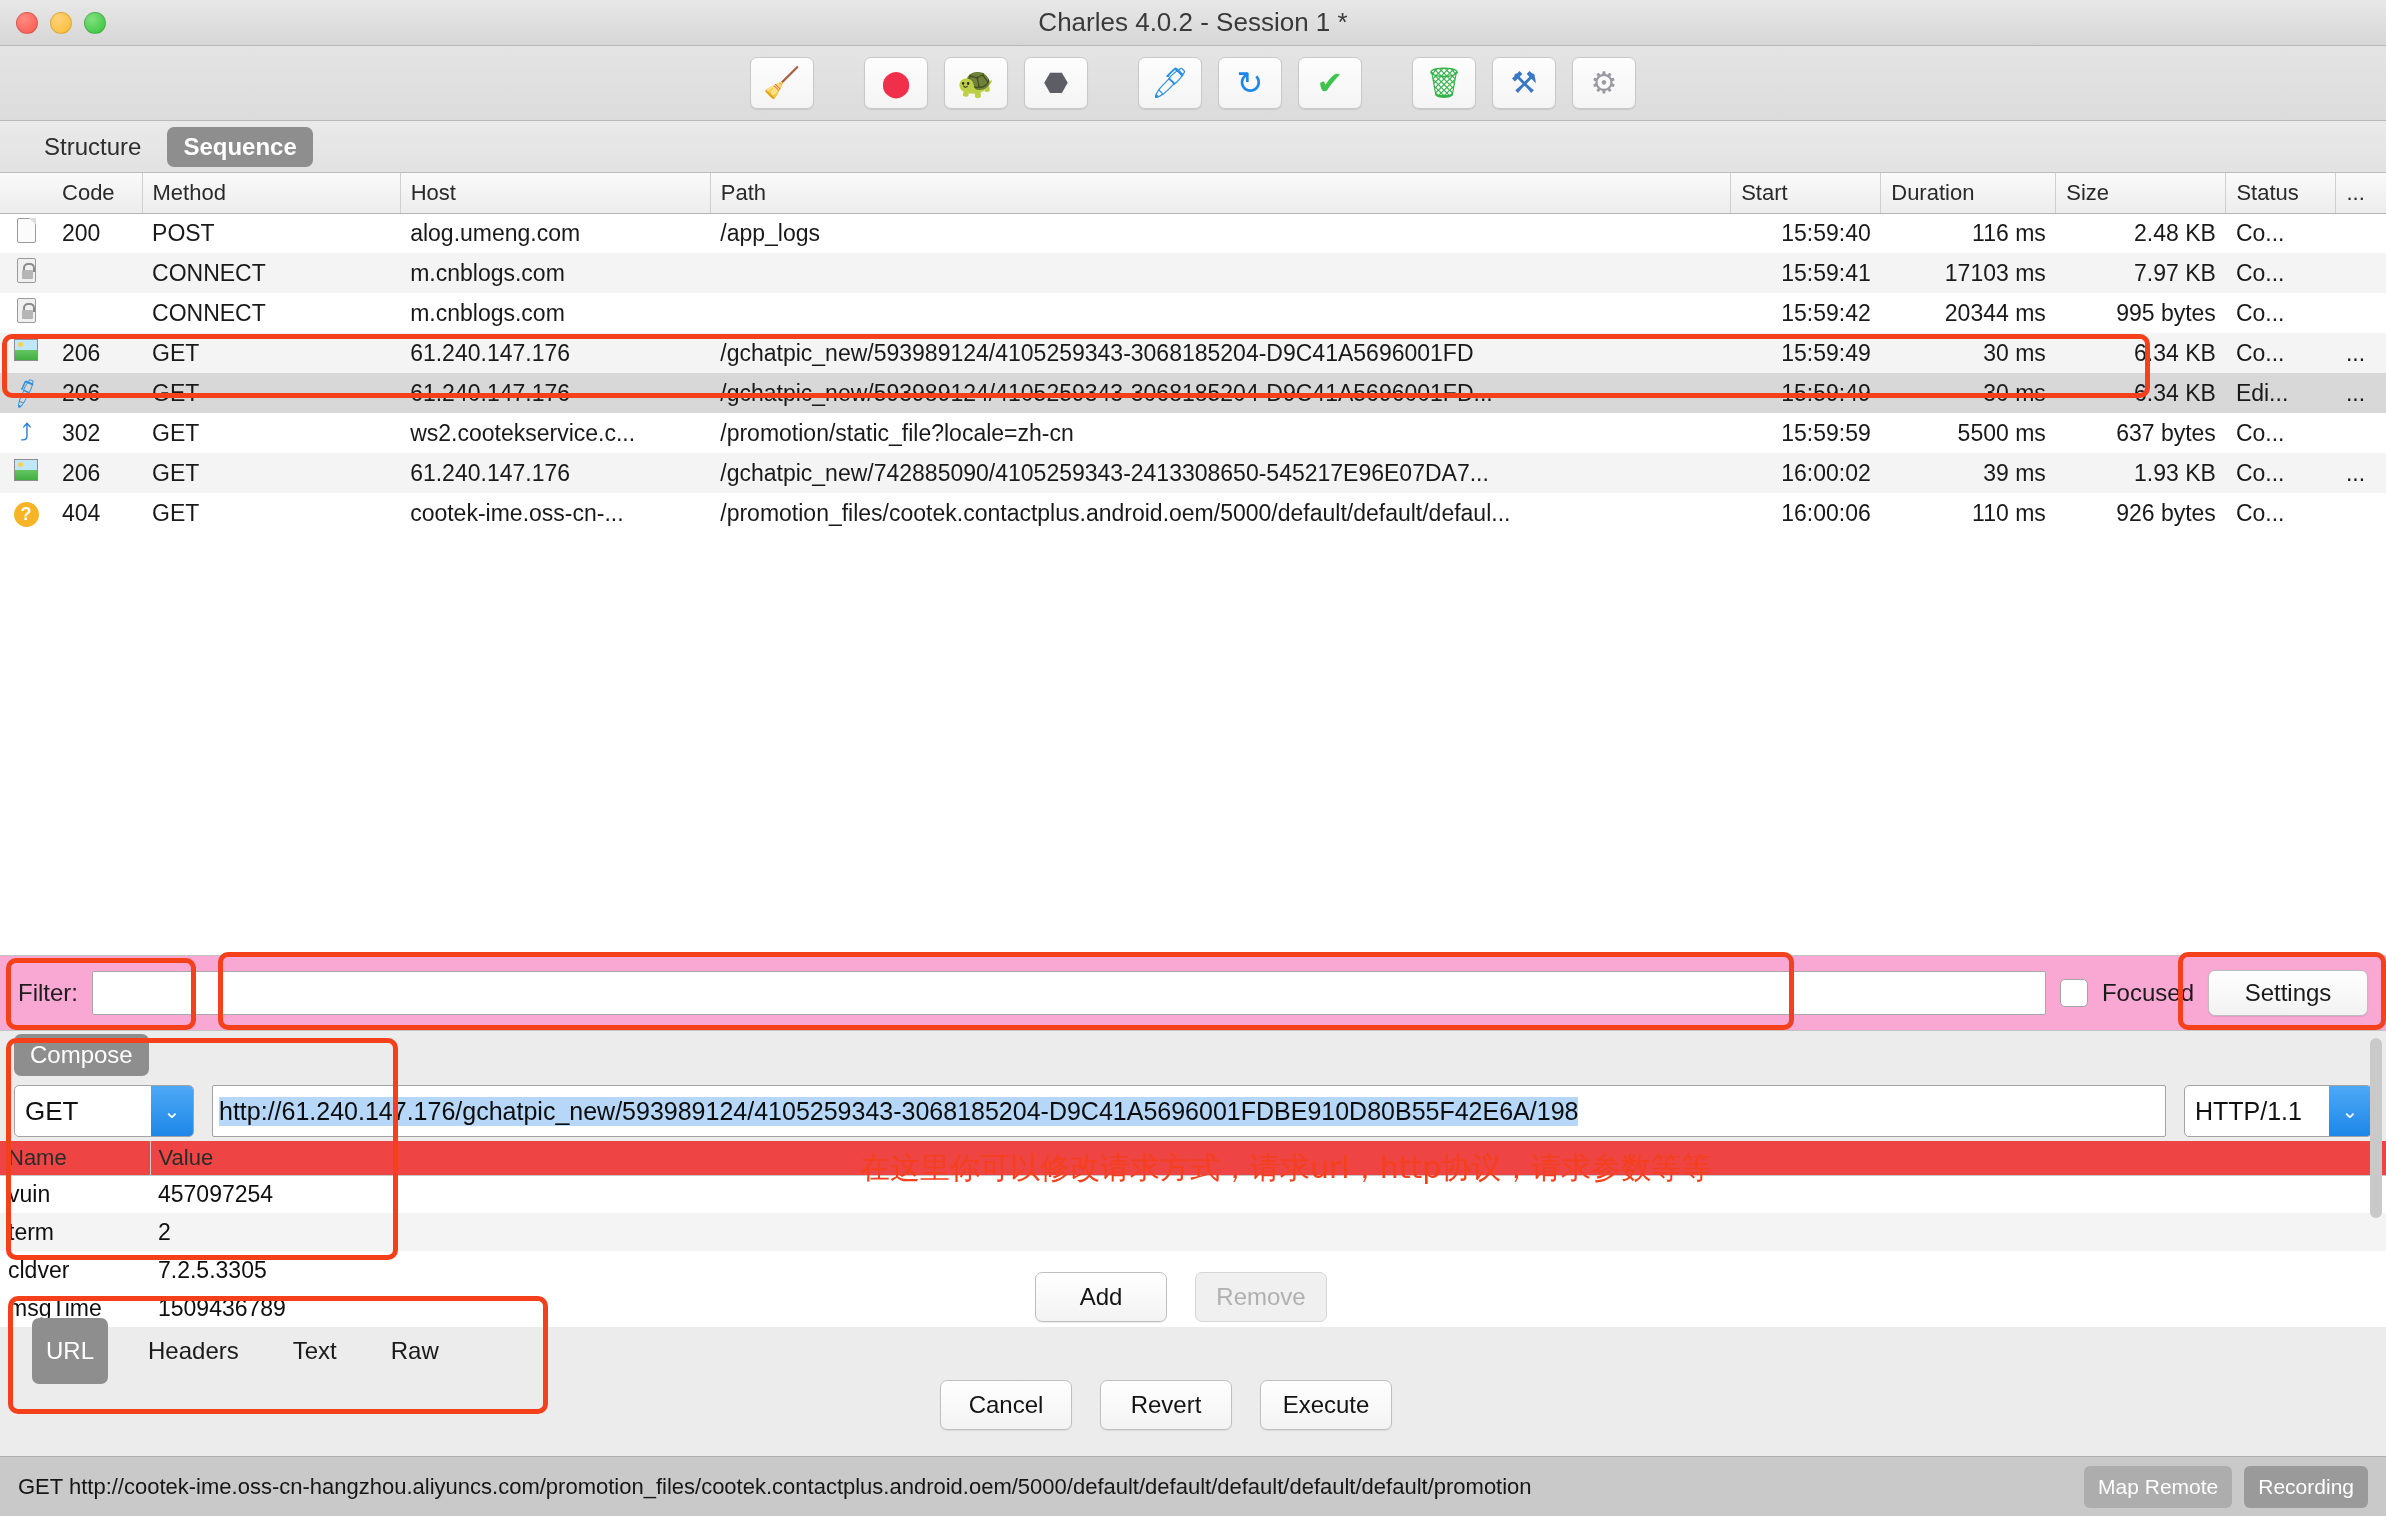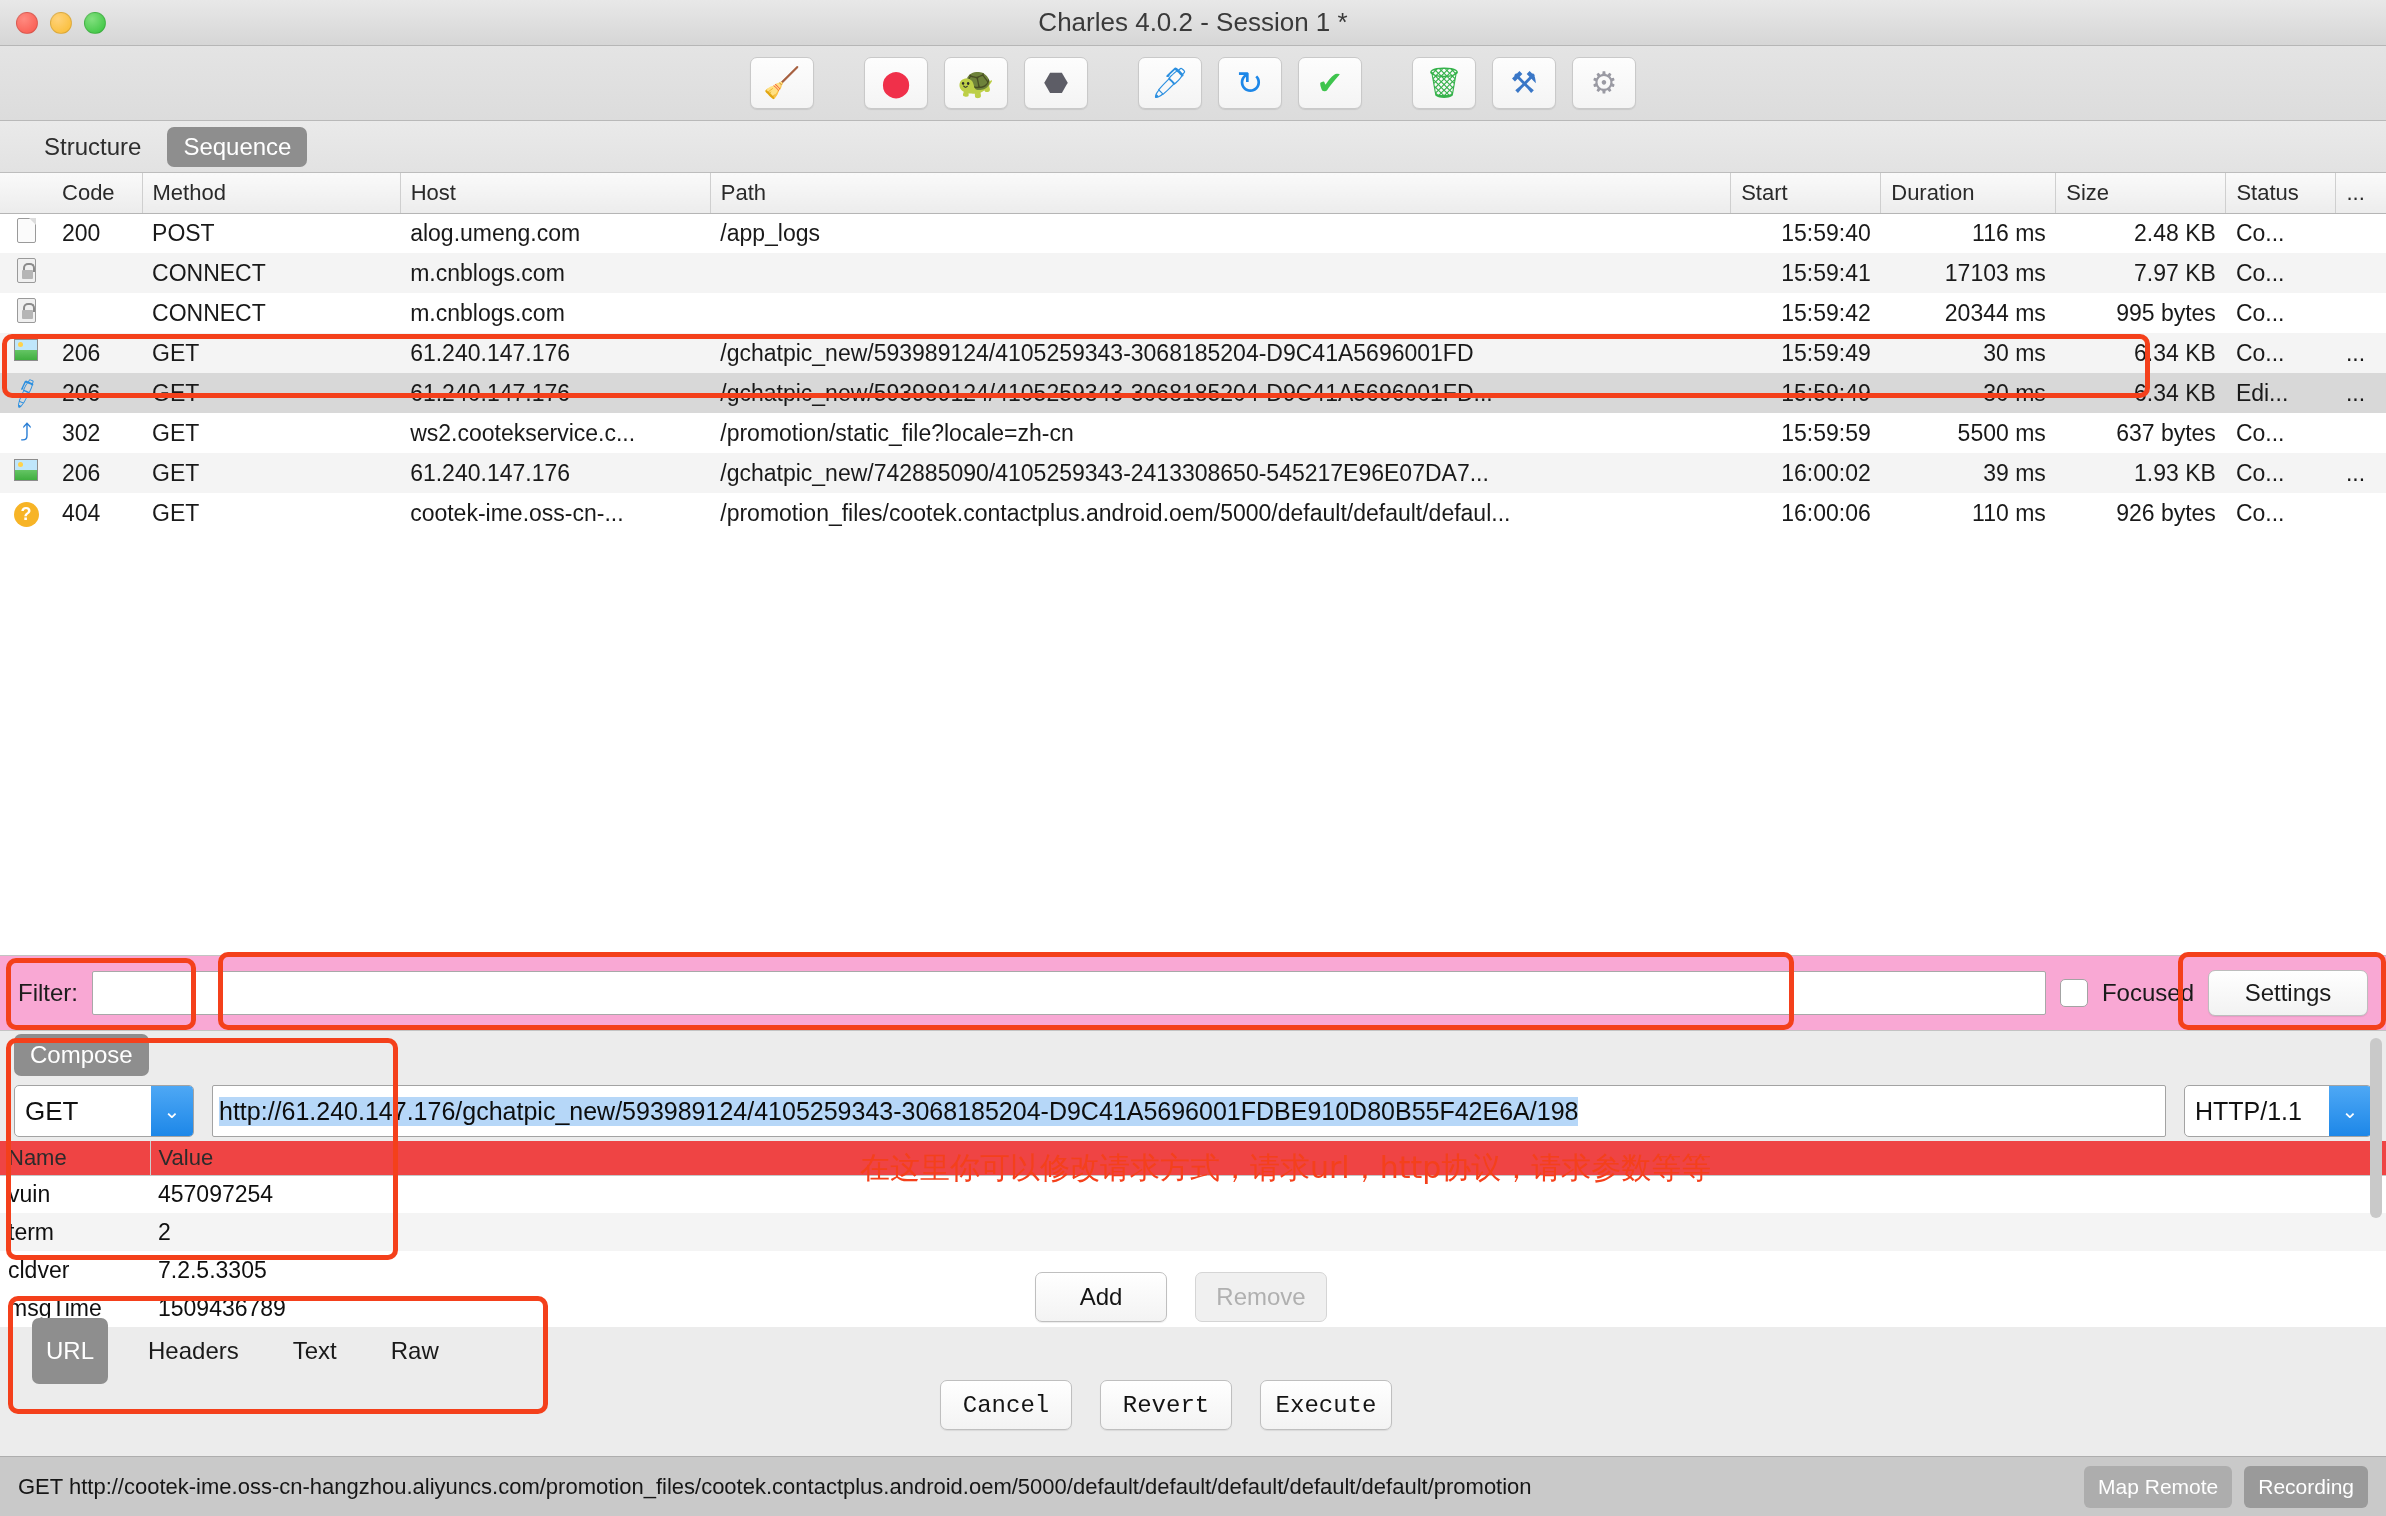--- a/index.html
+++ b/index.html
@@ -80,20 +80,21 @@
   }
   .view-tab {
     font-size: 24px;
     color: #2e2e2e;
     padding: 6px 16px;
     border-radius: 7px;
   }
   .view-tab.active {
     background: #8e8e8e;
     color: #fff;
+    font-weight: bold;
   }
 
   
   .table-wrap {
     background: #fff;
     height: 782px;
     position: relative;
     overflow: hidden;
   }
   table.sess {
@@ -374,21 +375,20 @@
     border-radius: 7px;
   }
   .btab.active { background: #8e8e8e; color: #fff; }
 
   .action-row {
     position: absolute;
     left: 940px;
     top: 1380px;
     display: flex;
     gap: 28px;
-    font-family: Liberation Mono, monospace;
   }
 
   
   .statusbar {
     position: absolute;
     left: 0; bottom: 0;
     width: 2386px;
     height: 60px;
     background: #c9c9c9;
     border-top: 1px solid #aeaeae;

